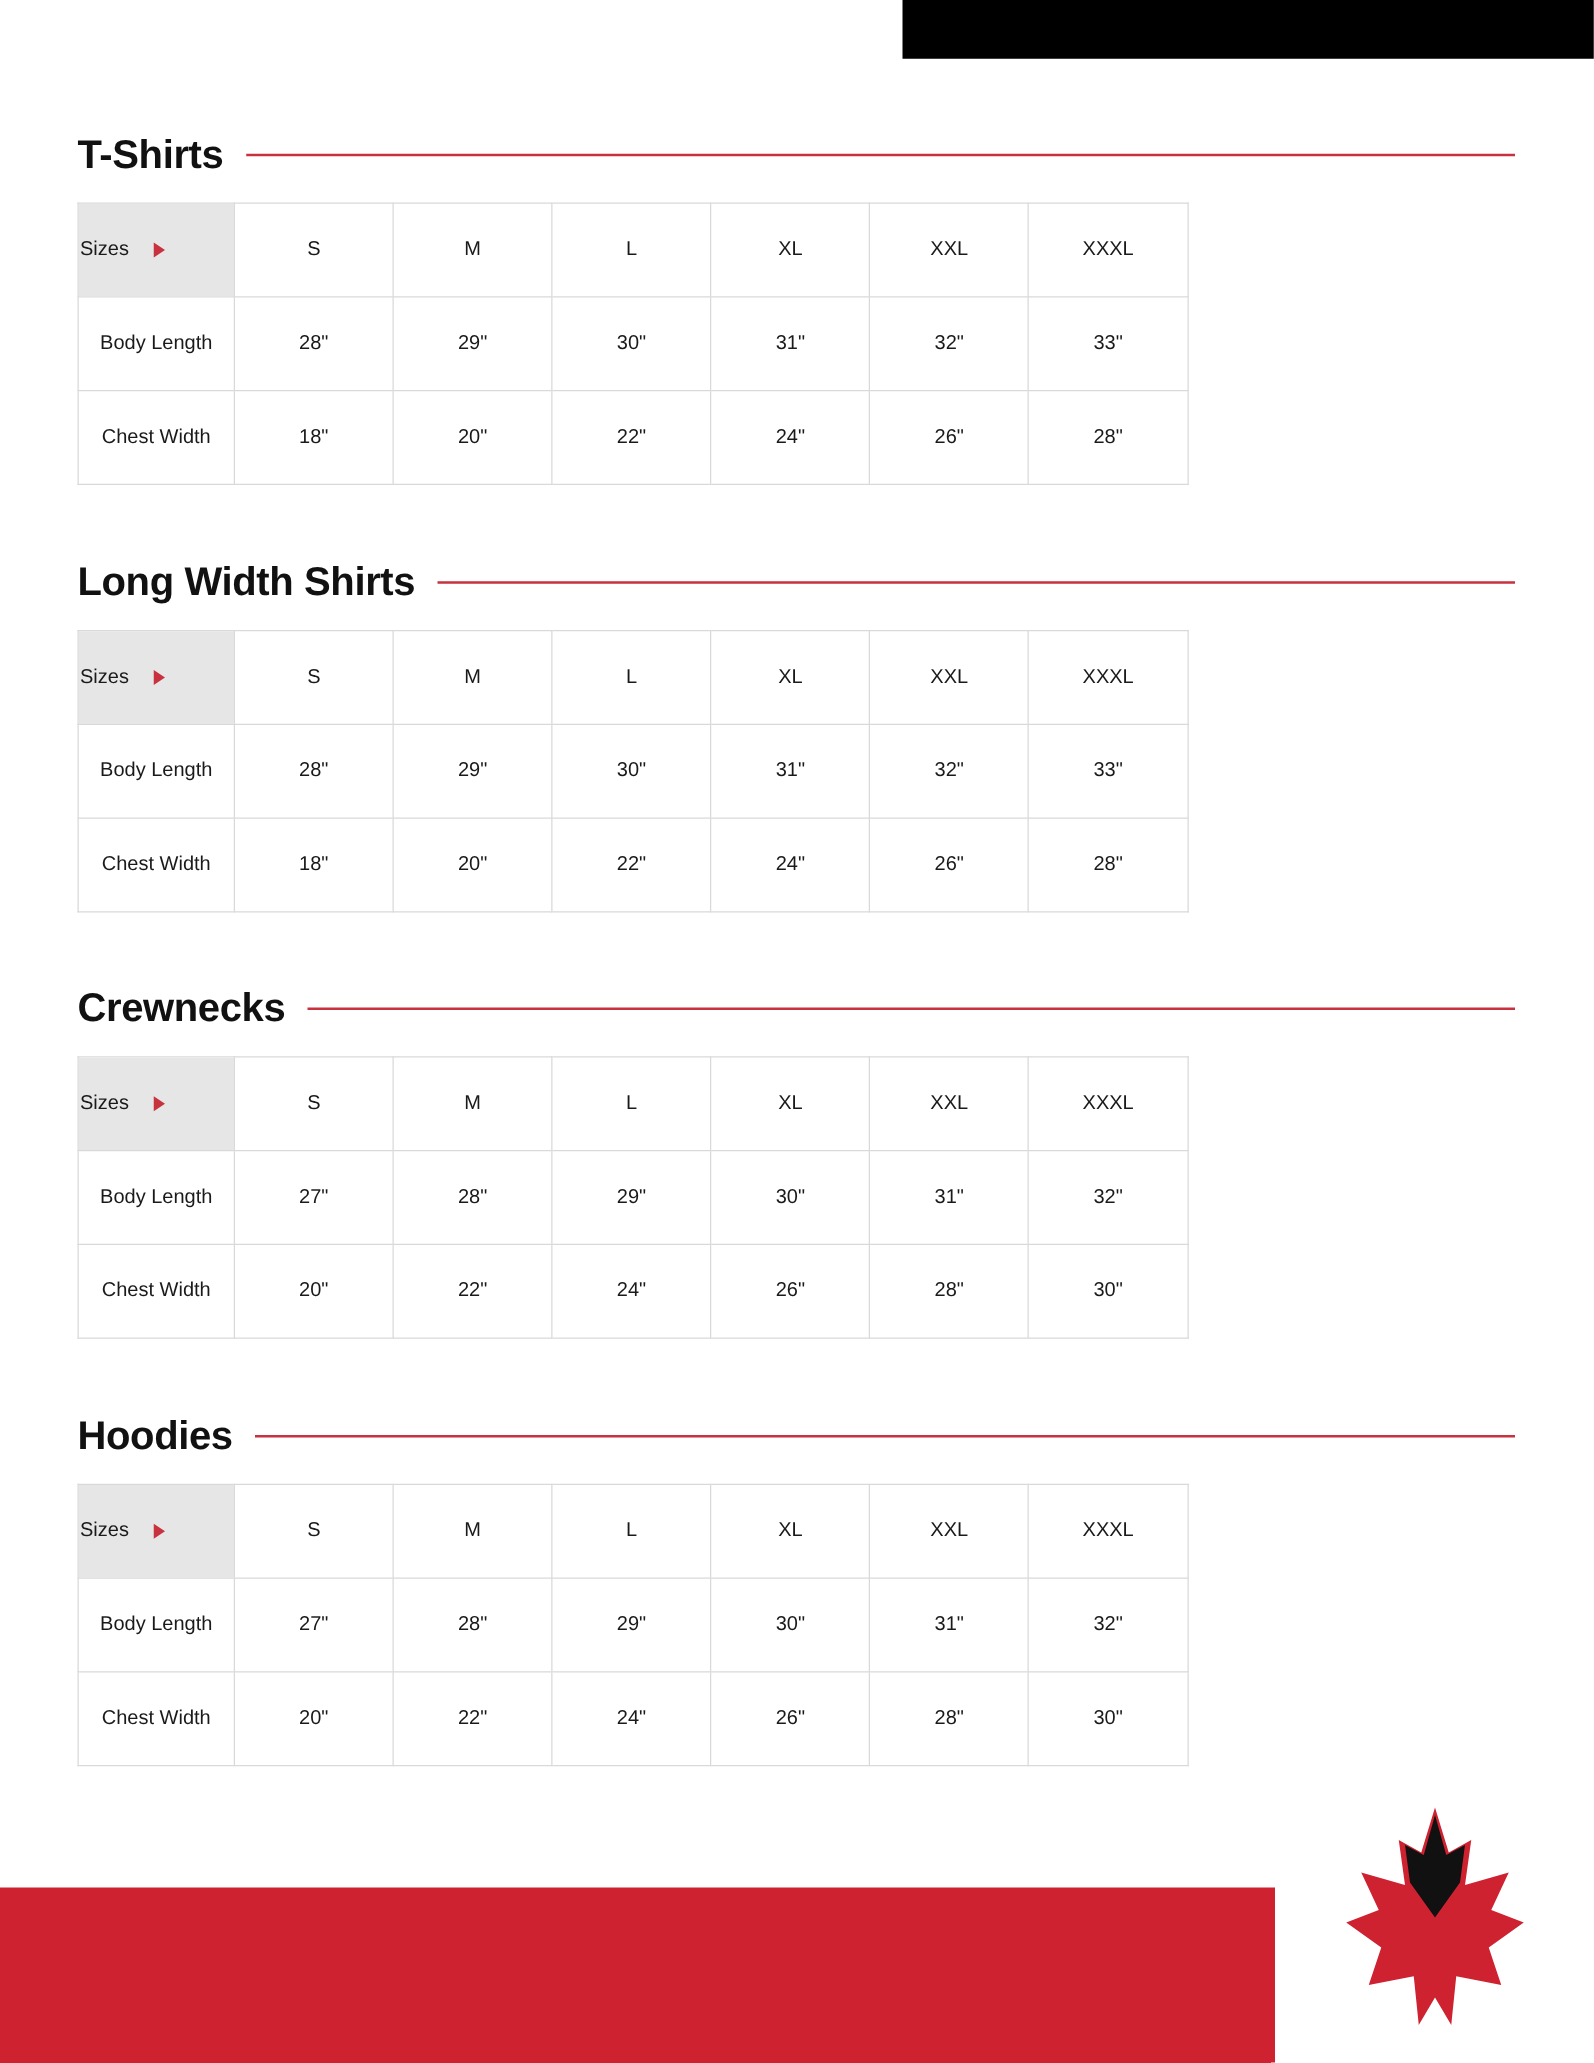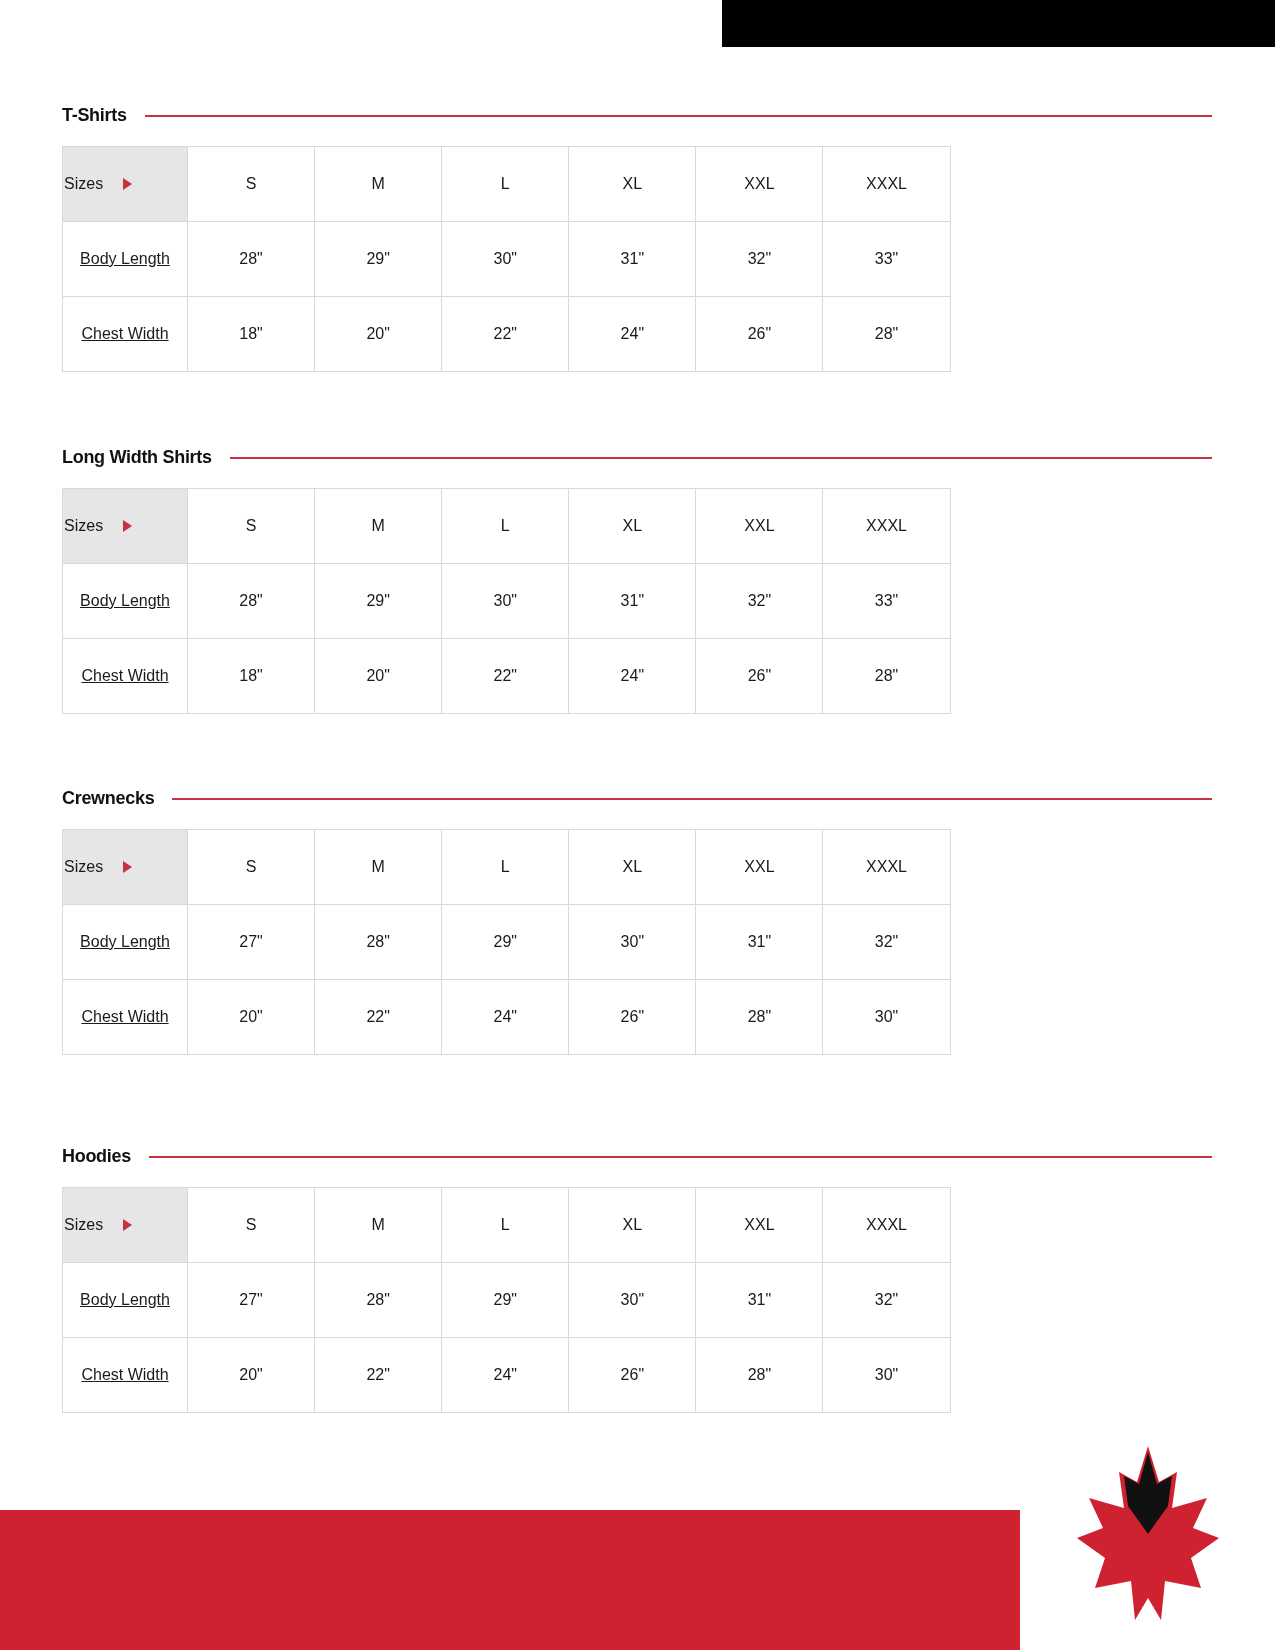--- a/index.html
+++ b/index.html
@@ -40,21 +40,21 @@
     width: 1150px;
   }
 
   .section-header {
     display: flex;
     align-items: center;
     gap: 18px;
     margin-bottom: 20px;
   }
   .section-title {
-    font-size: 18px;
+    font-size: 32px;
     font-weight: bold;
     letter-spacing: -0.3px;
     color: #111111;
     white-space: nowrap;
   }
   .section-rule {
     flex: 1;
     height: 2px;
     background: #c8313e;
   }
@@ -92,21 +92,20 @@
     width: 0;
     height: 0;
     border-top: 6px solid transparent;
     border-bottom: 6px solid transparent;
     border-left: 9px solid #c8313e;
     display: inline-block;
   }
   td.rowlabel {
     font-size: 13.5px;
     text-align: center;
-    text-decoration: underline;
   }
   td.sizehdr {
     font-size: 17px;
   }
 
   
   .bottom-bar {
     position: absolute;
     left: 0;
     bottom: 0;
@@ -277,21 +276,21 @@
               <td>20"</td>
               <td>22"</td>
               <td>24"</td>
               <td>26"</td>
               <td>28"</td>
               <td>30"</td>
             </tr>
           </tbody>
         </table>
       </div>
-      <div class="section" style="top: 1130px; margin-top: 16px;">
+      <div class="section" style="top: 1130px;">
         <div class="section-header">
           <div class="section-title">Hoodies</div>
           <div class="section-rule"></div>
         </div>
         <table class="size-table">
           <colgroup>
             <col class="lbl">
             <col class="sz">
             <col class="sz">
             <col class="sz">

